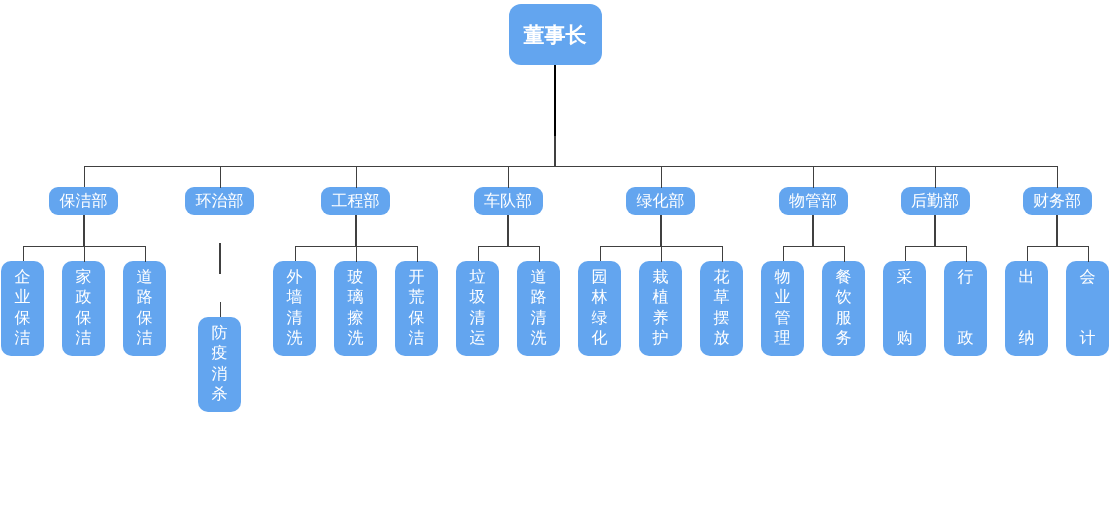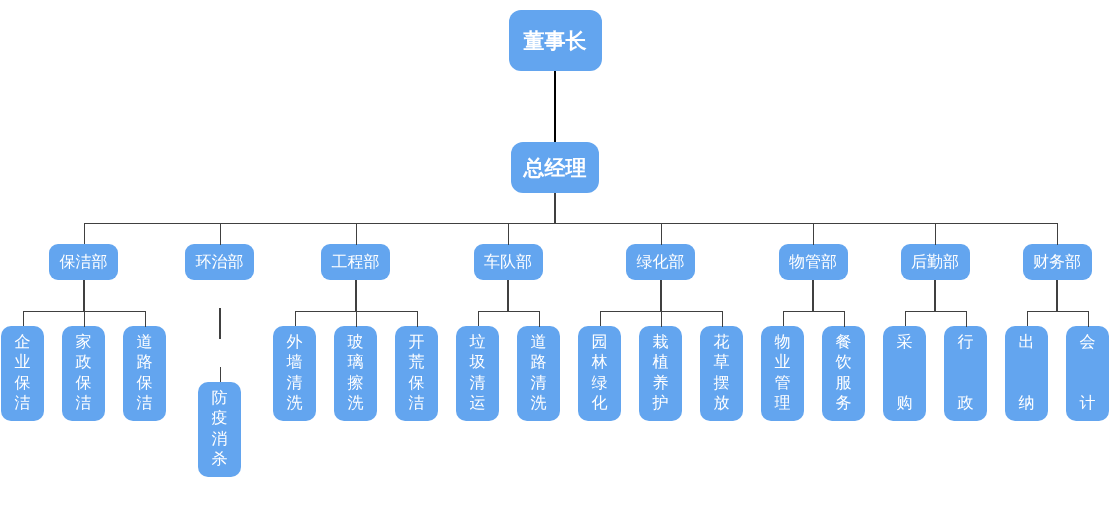--- a/index.html
+++ b/index.html
@@ -11,21 +11,21 @@
   }
   * { box-sizing: border-box; margin: 0; padding: 0; }
   html, body { background: var(--bg); }
   body {
     font-family: "Liberation Sans", "DejaVu Sans", sans-serif;
     width: 1110px; height: 510px; overflow: hidden;
   }
   .canvas {
     width: 1110px; height: 510px; background: var(--bg);
     display: flex; flex-direction: column; align-items: center;
-    padding-top: 10px;
+    padding-top: 4px;
   }
   .node {
     background: var(--fill); color: var(--text);
     display: flex; align-items: center; justify-content: center;
     flex: none;
   }
   .chairman {
     width: 93px; height: 61px; border-radius: 12px;
     font-size: 21px; font-weight: bold;
   }
@@ -48,21 +48,21 @@
     border-right: 1px solid var(--line);
   }
   .group::after {
     content: ""; position: absolute; top: 0; right: 0;
     width: 50%; height: 21px;
     border-top: 1px solid var(--line);
   }
   .group:first-child::before { border-top: none; }
   .group:last-child::after { display: none; }
   .dept {
-    width: 69px; height: 36px; border-radius: 9px;
+    width: 69px; height: 28px; border-radius: 9px;
     font-size: 16px;
   }
   .dept-down { width: 2px; height: 31px; background: var(--line); }
   .kids { display: flex; align-items: flex-start; }
   .kid { position: relative; padding: 15px 9px 0 9px; }
   .kid::before {
     content: ""; position: absolute; top: 0; left: 0;
     width: 50%; height: 15px;
     border-top: 1px solid var(--line);
     border-right: 1px solid var(--line);
@@ -81,21 +81,20 @@
     font-size: 16px; line-height: 1;
   }
   .char { display: block; }
 </style>
 </head>
 <body>
 
 <div class="canvas">
   <div class="node chairman">董事长</div>
   <div class="line-root"></div>
-  <div class="node manager">总经理</div>
   <div class="line-mgr"></div>
   <div class="groups" id="groups">
       <div class="group">
         <div class="node dept">保洁部</div>
         <div class="dept-down"></div>
         <div class="kids">
           <div class="kid">
             <div class="node leaf">
               <span class="char">企</span>
               <span class="char">业</span>

